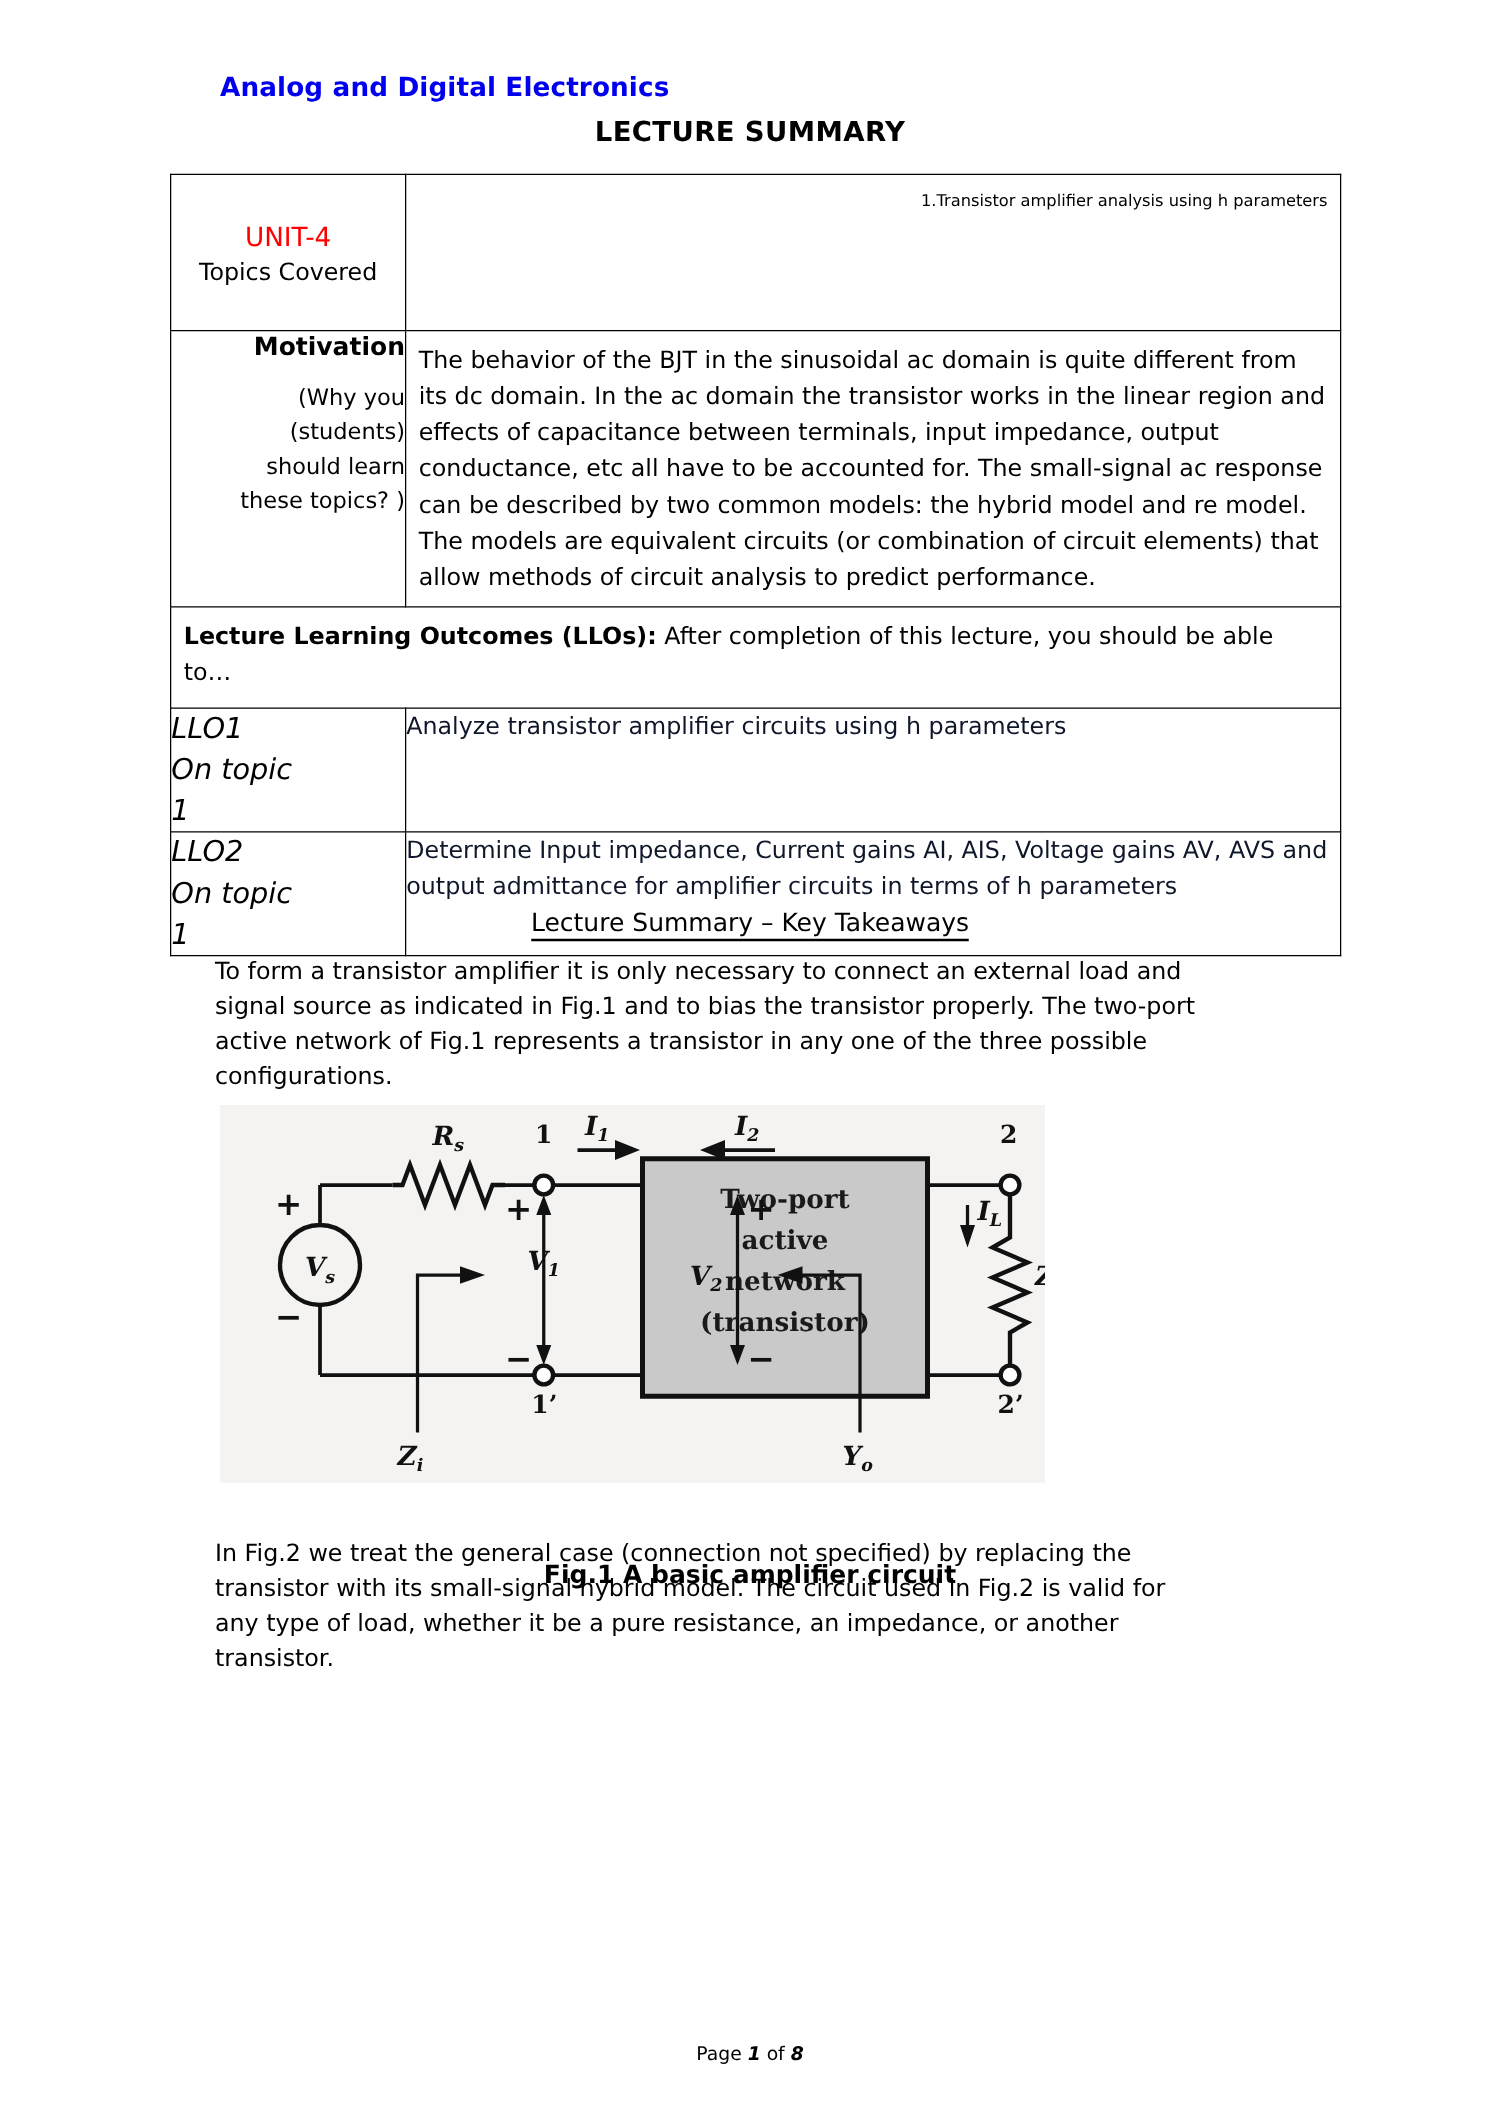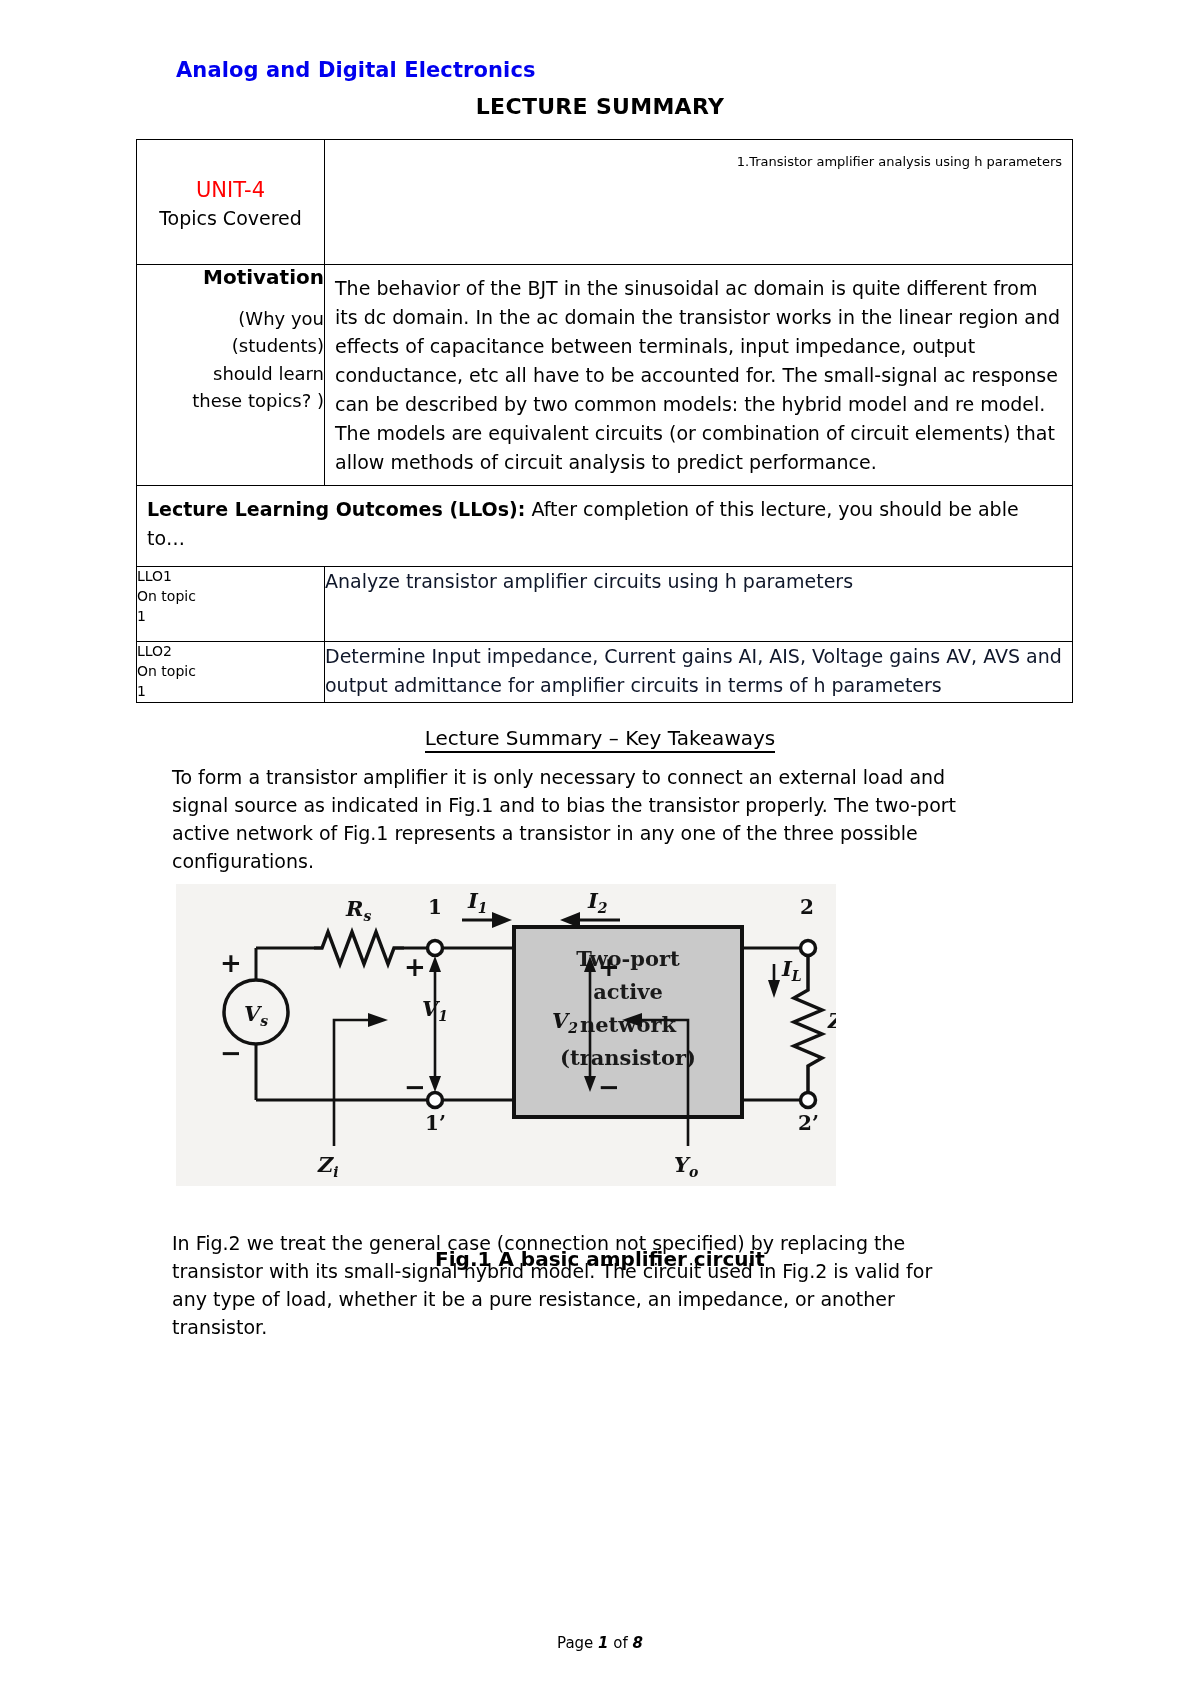--- a/index.html
+++ b/index.html
@@ -114,24 +114,25 @@
     font-size: 19px;
     line-height: 1.5;
     padding: 9px 10px 14px 10px;
   }
   .llo-head b {
     font-weight: bold;
   }
 
   .llo-key-cell {
     width: 104px;
-    font-size: 14px;
+    font-size: 23px;
     line-height: 1.42;
     padding: 6px 6px 8px 8px;
     vertical-align: top;
+    font-style: italic;
   }
   .llo-text-cell {
     color: #0f172a;
     font-size: 19px;
     line-height: 1.52;
     padding: 9px 8px 10px 10px;
     vertical-align: top;
   }
   .llo-row-1 .llo-key-cell,
   .llo-row-1 .llo-text-cell { height: 74px; }

